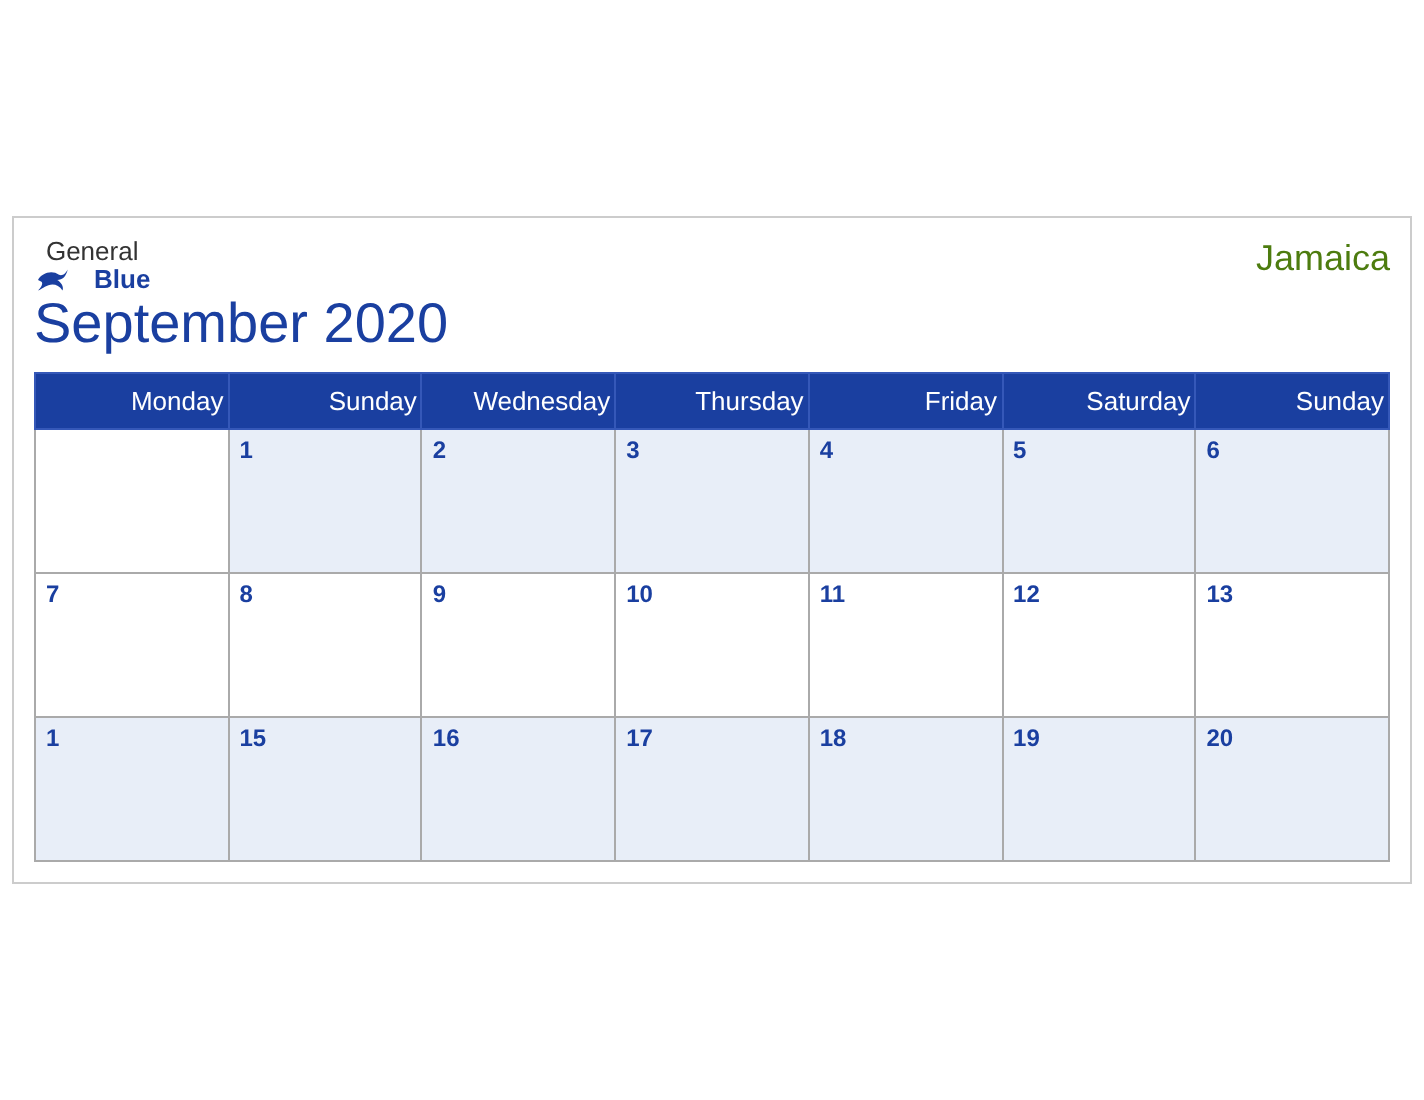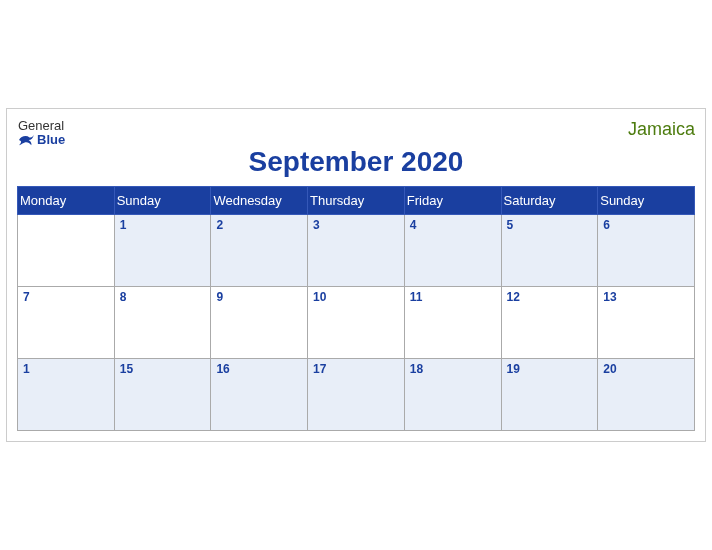--- a/index.html
+++ b/index.html
@@ -14,21 +14,20 @@
     }
     .calendar-container {
       width: 700px;
       background: #fff;
       border: 1px solid #ccc;
       padding: 10px 10px 10px 10px;
     }
     .calendar-header {
       display: flex;
       align-items: center;
-      justify-content: center;
       position: relative;
       margin-bottom: 8px;
     }
     .logo {
       position: absolute;
       left: 0;
       top: 0;
       display: flex;
       flex-direction: column;
       align-items: center;
@@ -38,48 +37,48 @@
       font-size: 13px;
       color: #333;
       font-weight: normal;
     }
     .logo-blue {
       font-size: 13px;
       color: #1a3fa0;
       font-weight: bold;
       display: flex;
       align-items: center;
-      gap: 2px;
+      gap: 12px;
     }
     .logo-bird {
       width: 18px;
       height: 14px;
     }
     .calendar-title {
       font-size: 28px;
       color: #1a3fa0;
-      font-weight: bold;
+      font-weight: normal;
       text-align: center;
       margin-top: 27px;
     }
     .country-label {
       position: absolute;
       right: 0;
       top: 0;
       font-size: 18px;
       color: #4d7c0f;
     }
     .calendar-grid {
       width: 100%;
       border-collapse: collapse;
     }
     .calendar-grid th {
       background-color: #1a3fa0;
       color: #fff;
-      text-align: left;
+      text-align: right;
       padding: 6px 2px;
       font-size: 13px;
       font-weight: normal;
       border: 1px solid #3558b8;
     }
     .calendar-grid td {
       border: 1px solid #aaa;
       vertical-align: top;
       width: calc(100% / 7);
       height: 72px;

